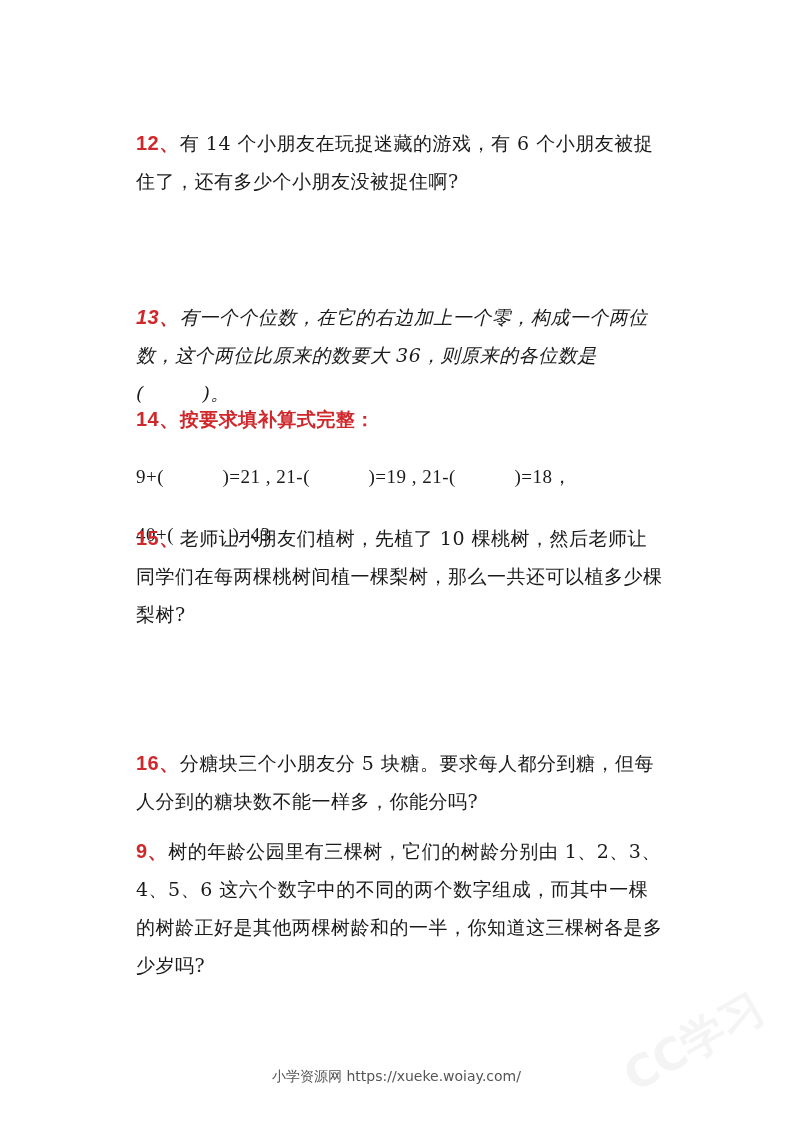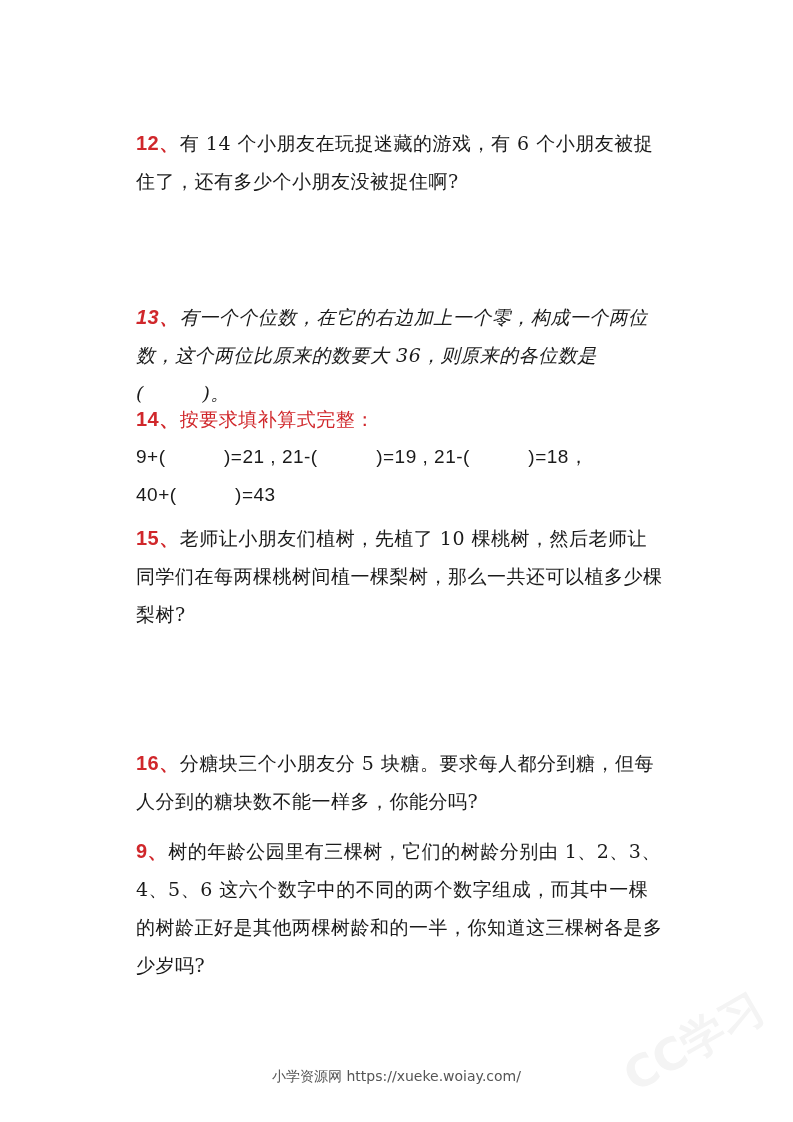--- a/index.html
+++ b/index.html
@@ -1,21 +1,21 @@
 <!DOCTYPE html>
 <html><head>
   <meta charset="utf-8">
   <style>
     html, body { margin: 0; padding: 0; background: #ffffff; }
     body { width: 793px; height: 1122px; position: relative; overflow: hidden;
            font-family: "DejaVu Serif", "Liberation Serif", serif; color: #1a1a1a; }
     .q { position: absolute; left: 136px; width: 530px; font-size: 19px; line-height: 38px; letter-spacing: 0.5px; }
     .num { color: #d0272b; font-family: "Liberation Sans", "DejaVu Sans", sans-serif; font-weight: bold; font-size: 20px; }
-    .q14-title { color: #d0272b; font-weight: normal; font-family: "DejaVu Sans", sans-serif; }
-    .eq { font-family: Liberation Sans, sans-serif; white-space: pre; }
+    .q14-title { color: #d0272b; font-weight: bold; font-family: "DejaVu Sans", sans-serif; }
+    .eq { font-family: Liberation Serif, serif; white-space: pre; margin-top: 20px; }
     .footer { position: absolute; top: 1068px; left: 0; width: 793px; text-align: center;
               font-family: "DejaVu Sans", sans-serif; font-size: 14px; color: #555; }
     .watermark { position: absolute; left: 620px; top: 1010px; width: 160px; height: 70px;
                  transform: rotate(-30deg); color: #f4f4f4; font-family: "DejaVu Sans", sans-serif;
                  font-size: 44px; font-weight: bold; }
   </style>
 </head>
 <body>
 
 <div class="q" style="top:124px;">

